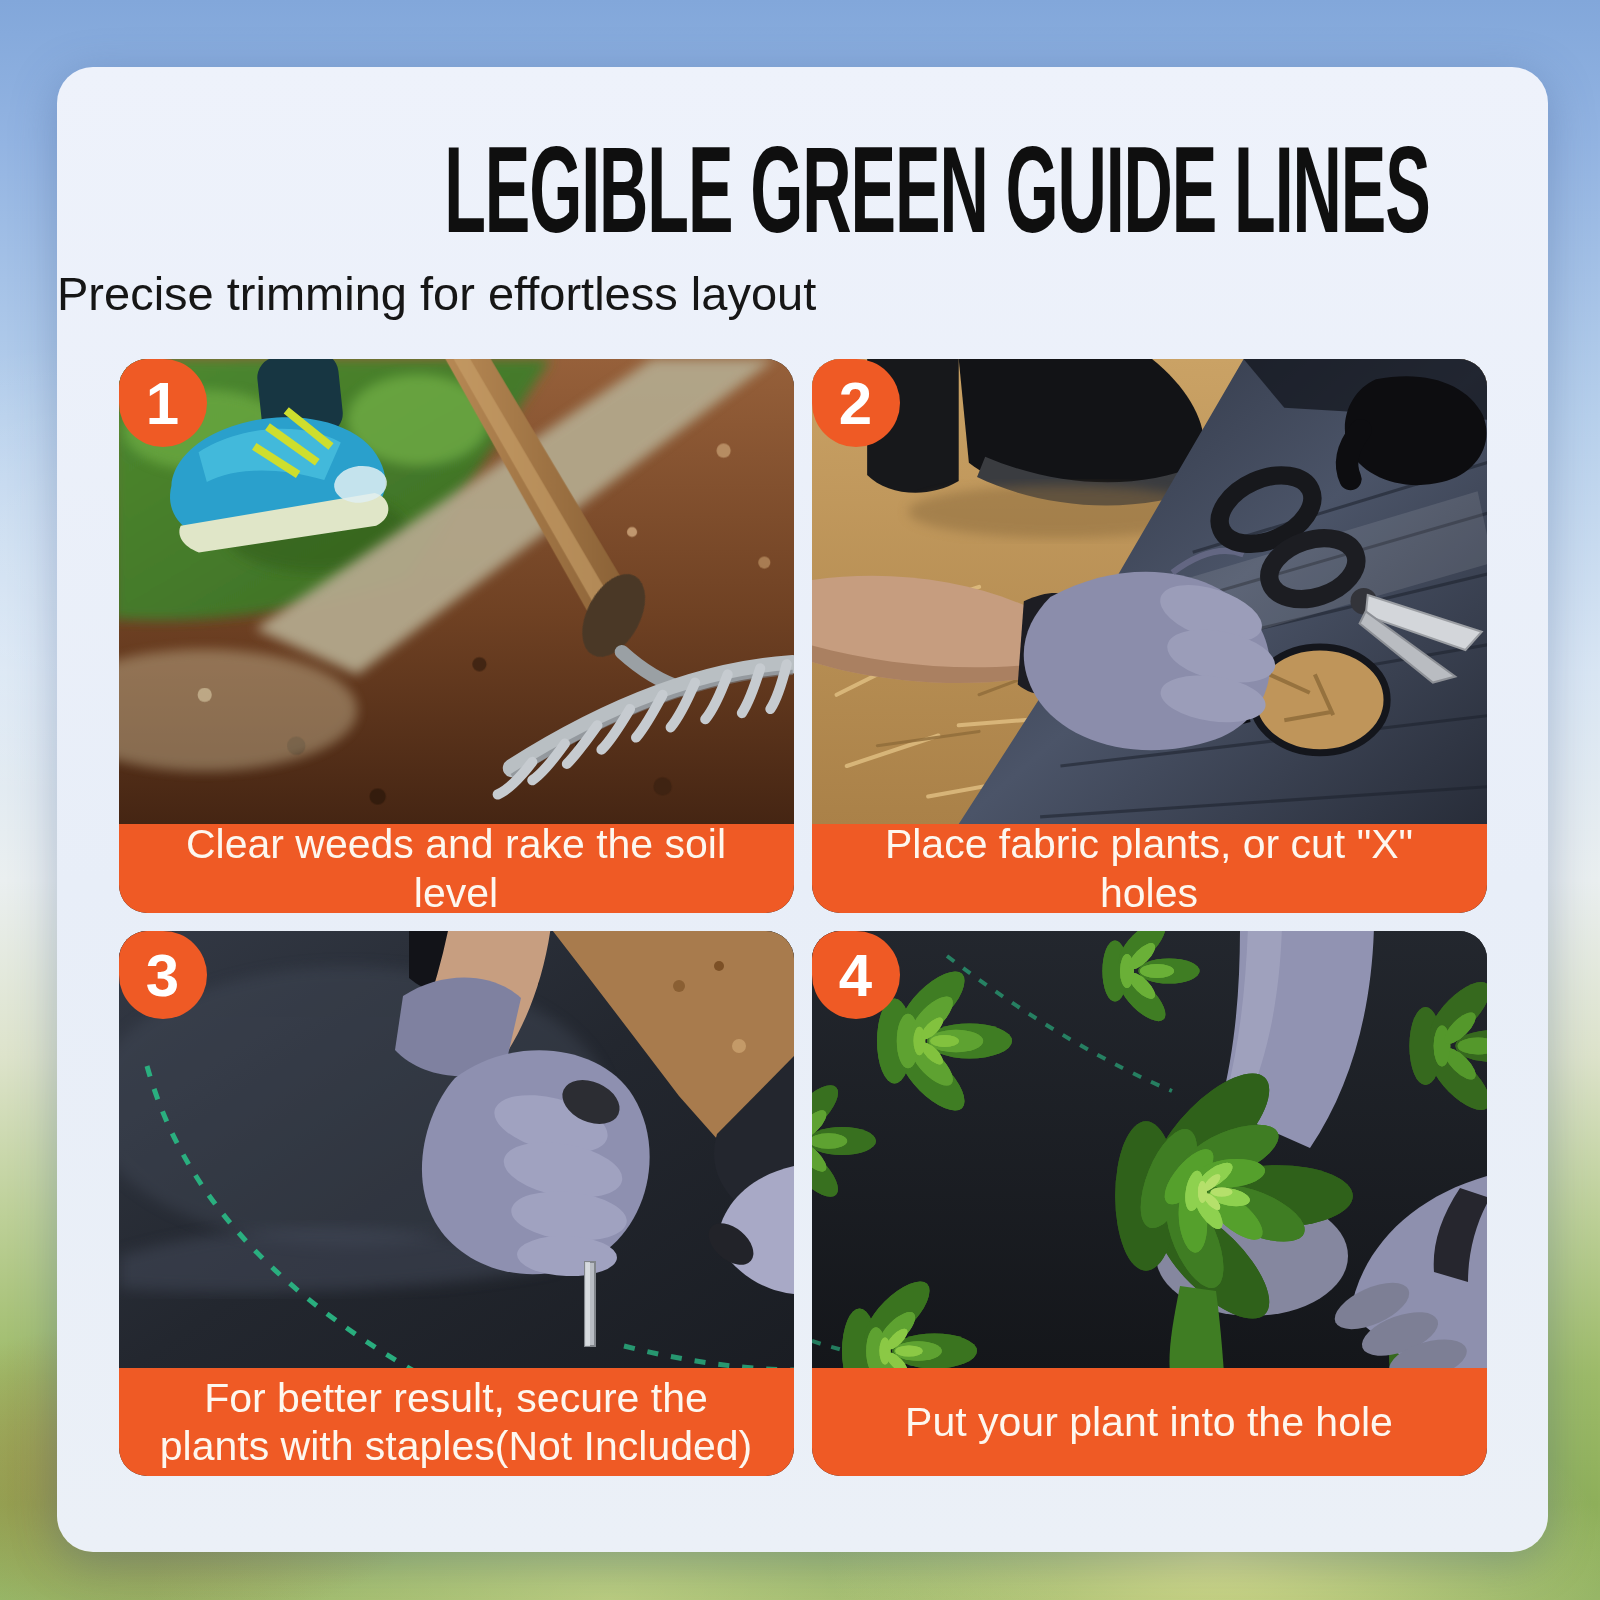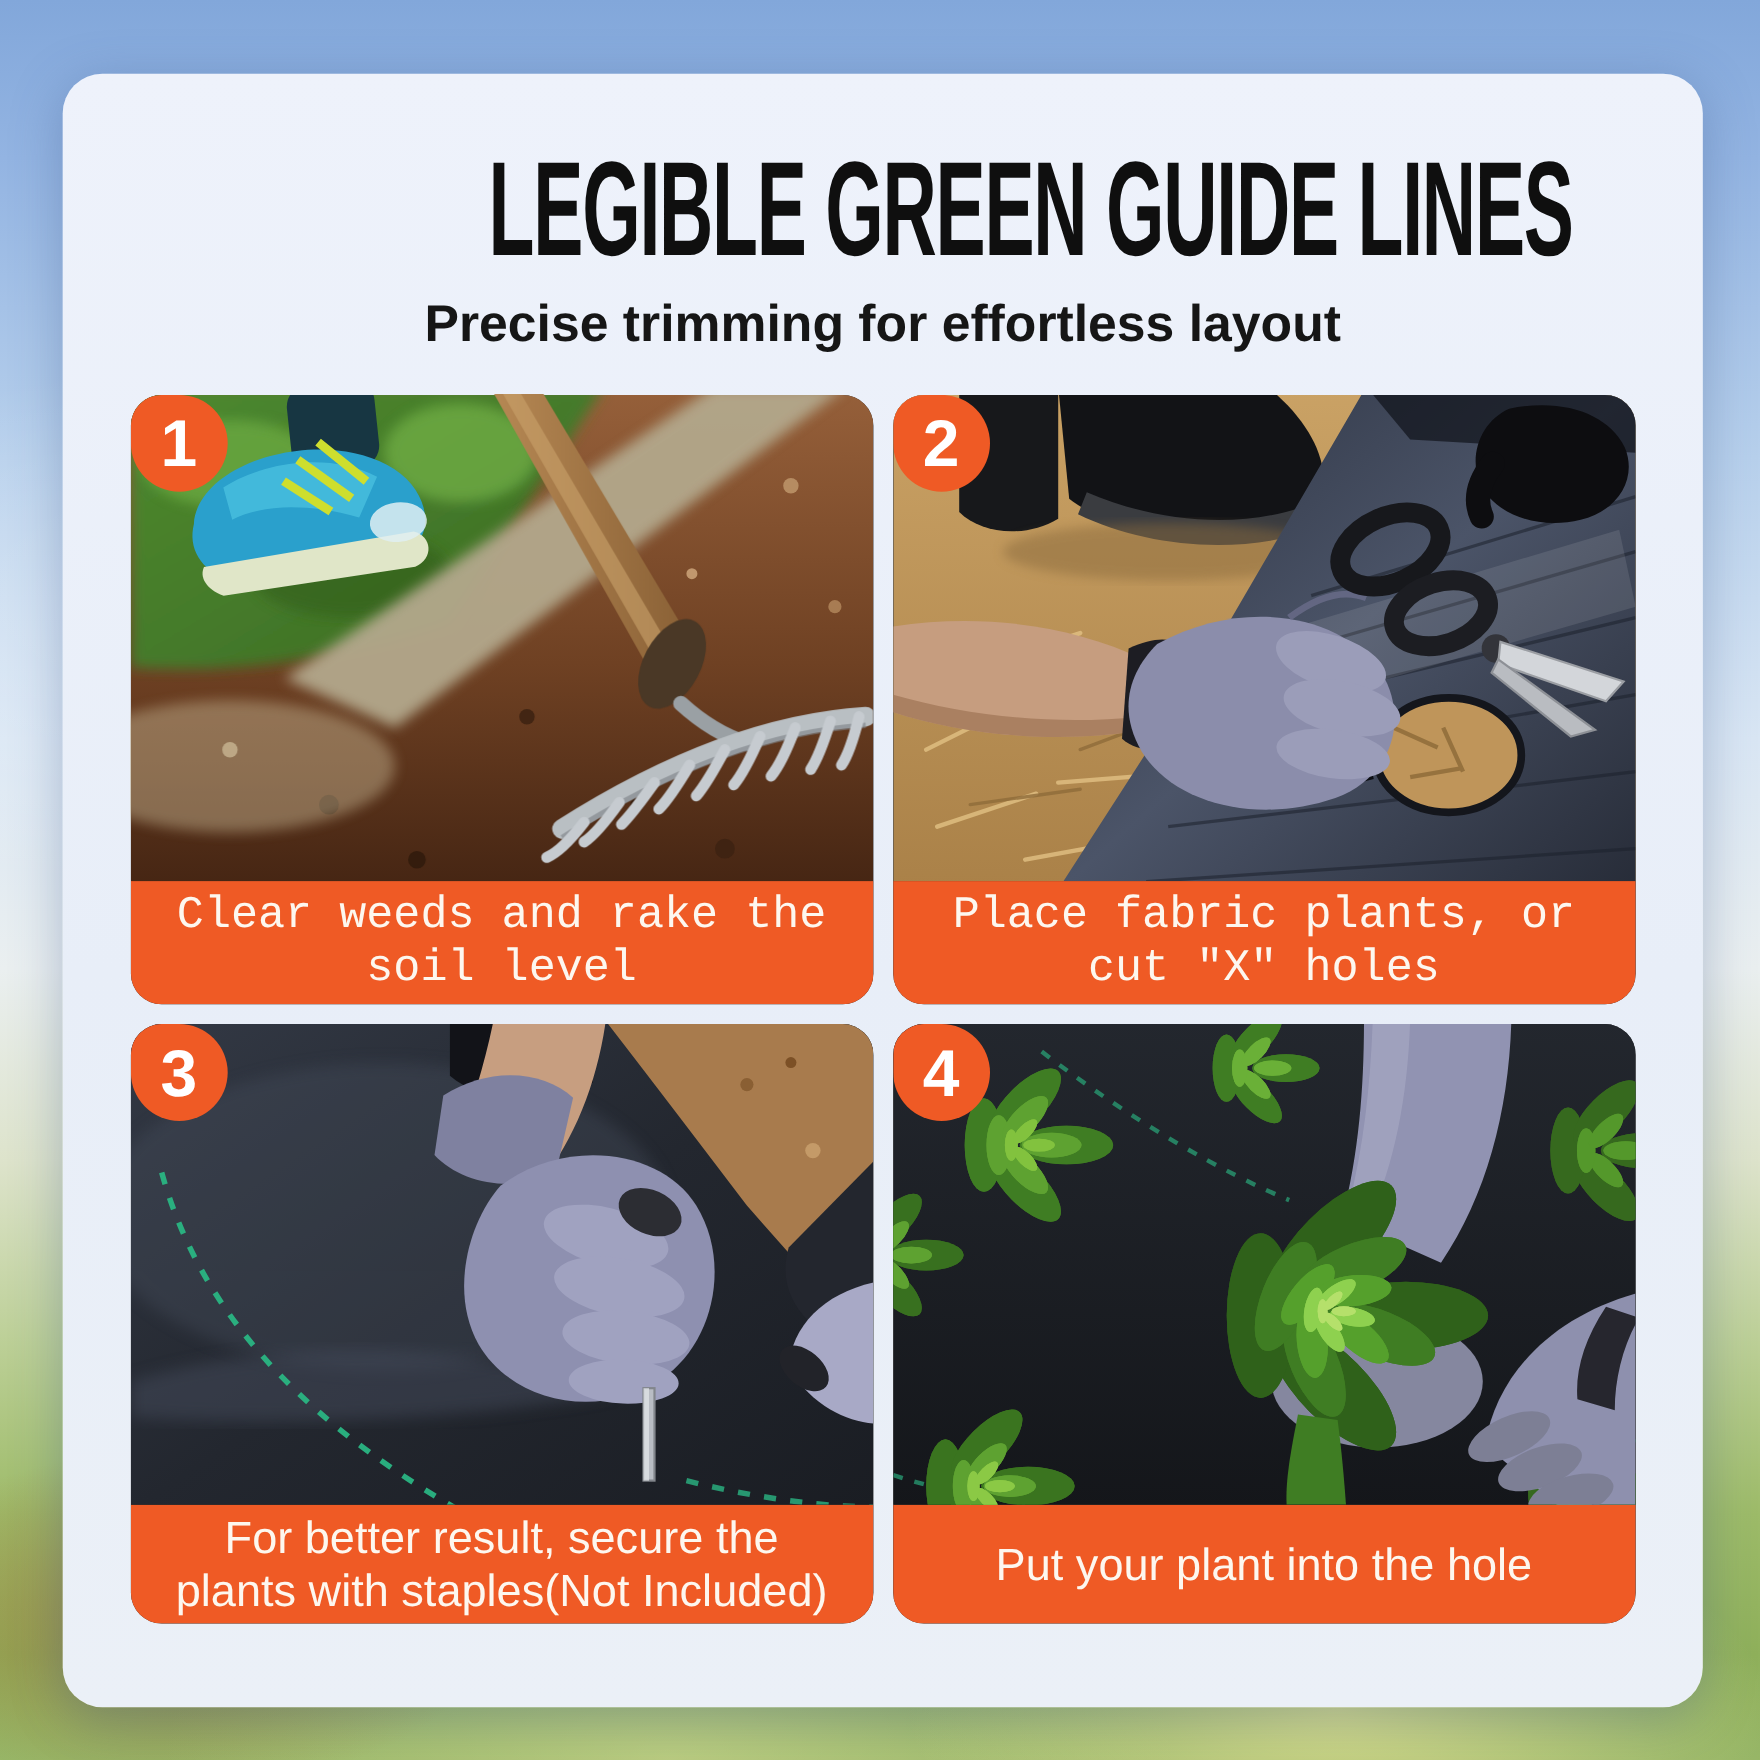--- a/index.html
+++ b/index.html
@@ -17,43 +17,43 @@
     position:absolute;left:57px;top:67px;width:1491px;height:1485px;
     background:linear-gradient(180deg,#eef2fb 0%,#e8eef8 55%,#ebf0f7 100%);
     border-radius:36px;box-shadow:0 10px 45px rgba(60,90,140,.35);
   }
   .title{
     margin:62px 15px 0 0;text-align:center;color:#0f0f0f;
     font-size:122px;font-weight:700;line-height:1.0;letter-spacing:-2px;white-space:nowrap;
   }
   .title .squeeze{display:inline-block;transform:scaleX(.56);transform-origin:center;}
   .subtitle{
-    margin:16px 0 0 0;text-align:center;color:#161616;
-    font-size:47px;font-weight:700;line-height:1.15;
+    margin:16px 0 0 0;color:#161616;
+    font-size:47px;font-weight:400;line-height:1.15;
   }
   .grid{
     width:1368px;margin:38px auto 0 auto;
     display:grid;grid-template-columns:675px 675px;grid-template-rows:554px 545px;gap:18px;
   }
   .panel{display:flex;flex-direction:column;border-radius:28px;overflow:hidden;background:#222;}
   .photo{flex:1 1 auto;position:relative;overflow:hidden;}
   .photo svg{display:block;width:100%;height:100%;}
   .badge{
     position:absolute;top:0;left:0;width:88px;height:88px;
     background:#EF5A25;color:#ffffff;
     border-radius:26px 50% 50% 50%;
     display:flex;align-items:center;justify-content:center;
     font-size:60px;font-weight:700;z-index:3;
   }
   .caption{
     flex:0 0 auto;background:#EF5A25;color:#fdf7ef;
     display:flex;align-items:center;justify-content:center;text-align:center;
     font-size:41px;line-height:1.18;white-space:pre-line;padding:0 24px;
   }
-  .row1 .caption{height:112px;font-family:Liberation Mono, monospace;}
+  .row1 .caption{height:89px;}
   .row2 .caption{height:108px;}
 </style>
 </head>
 <body>
 
 <div class="card">
 
   <div class="title"><span class="squeeze">LEGIBLE GREEN GUIDE LINES</span></div>
   <div class="subtitle">Precise trimming for effortless layout</div>
 

